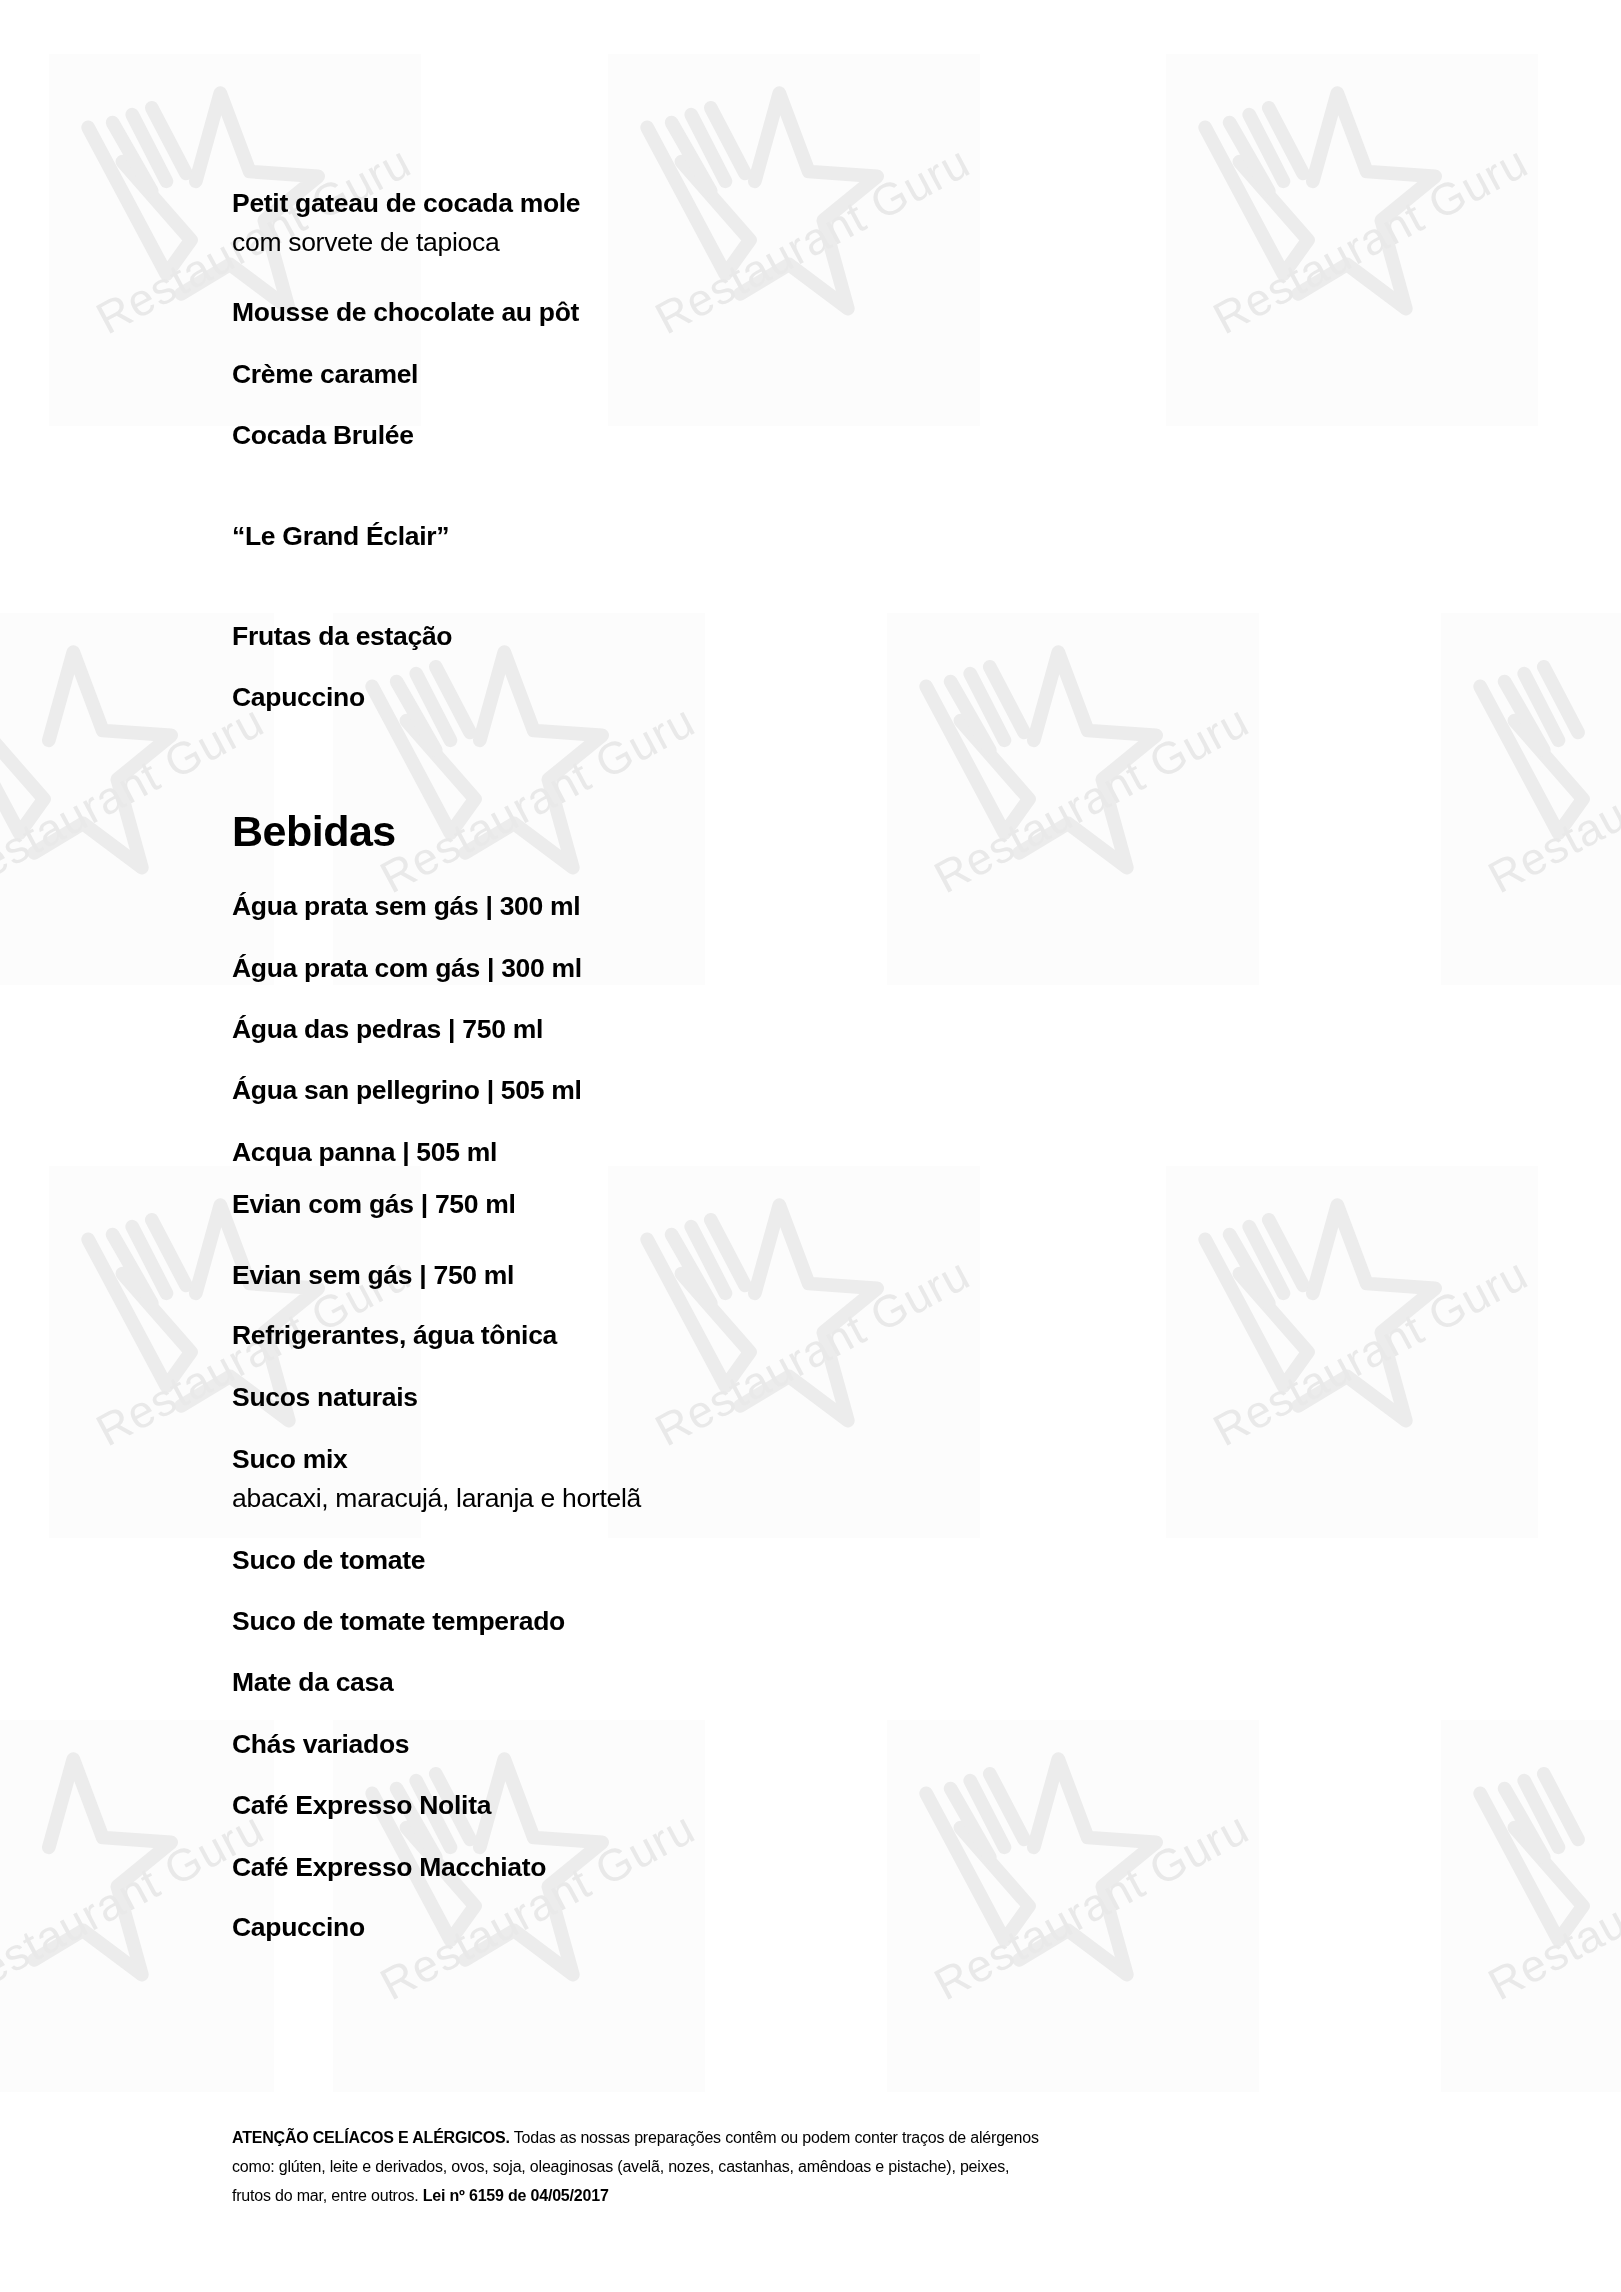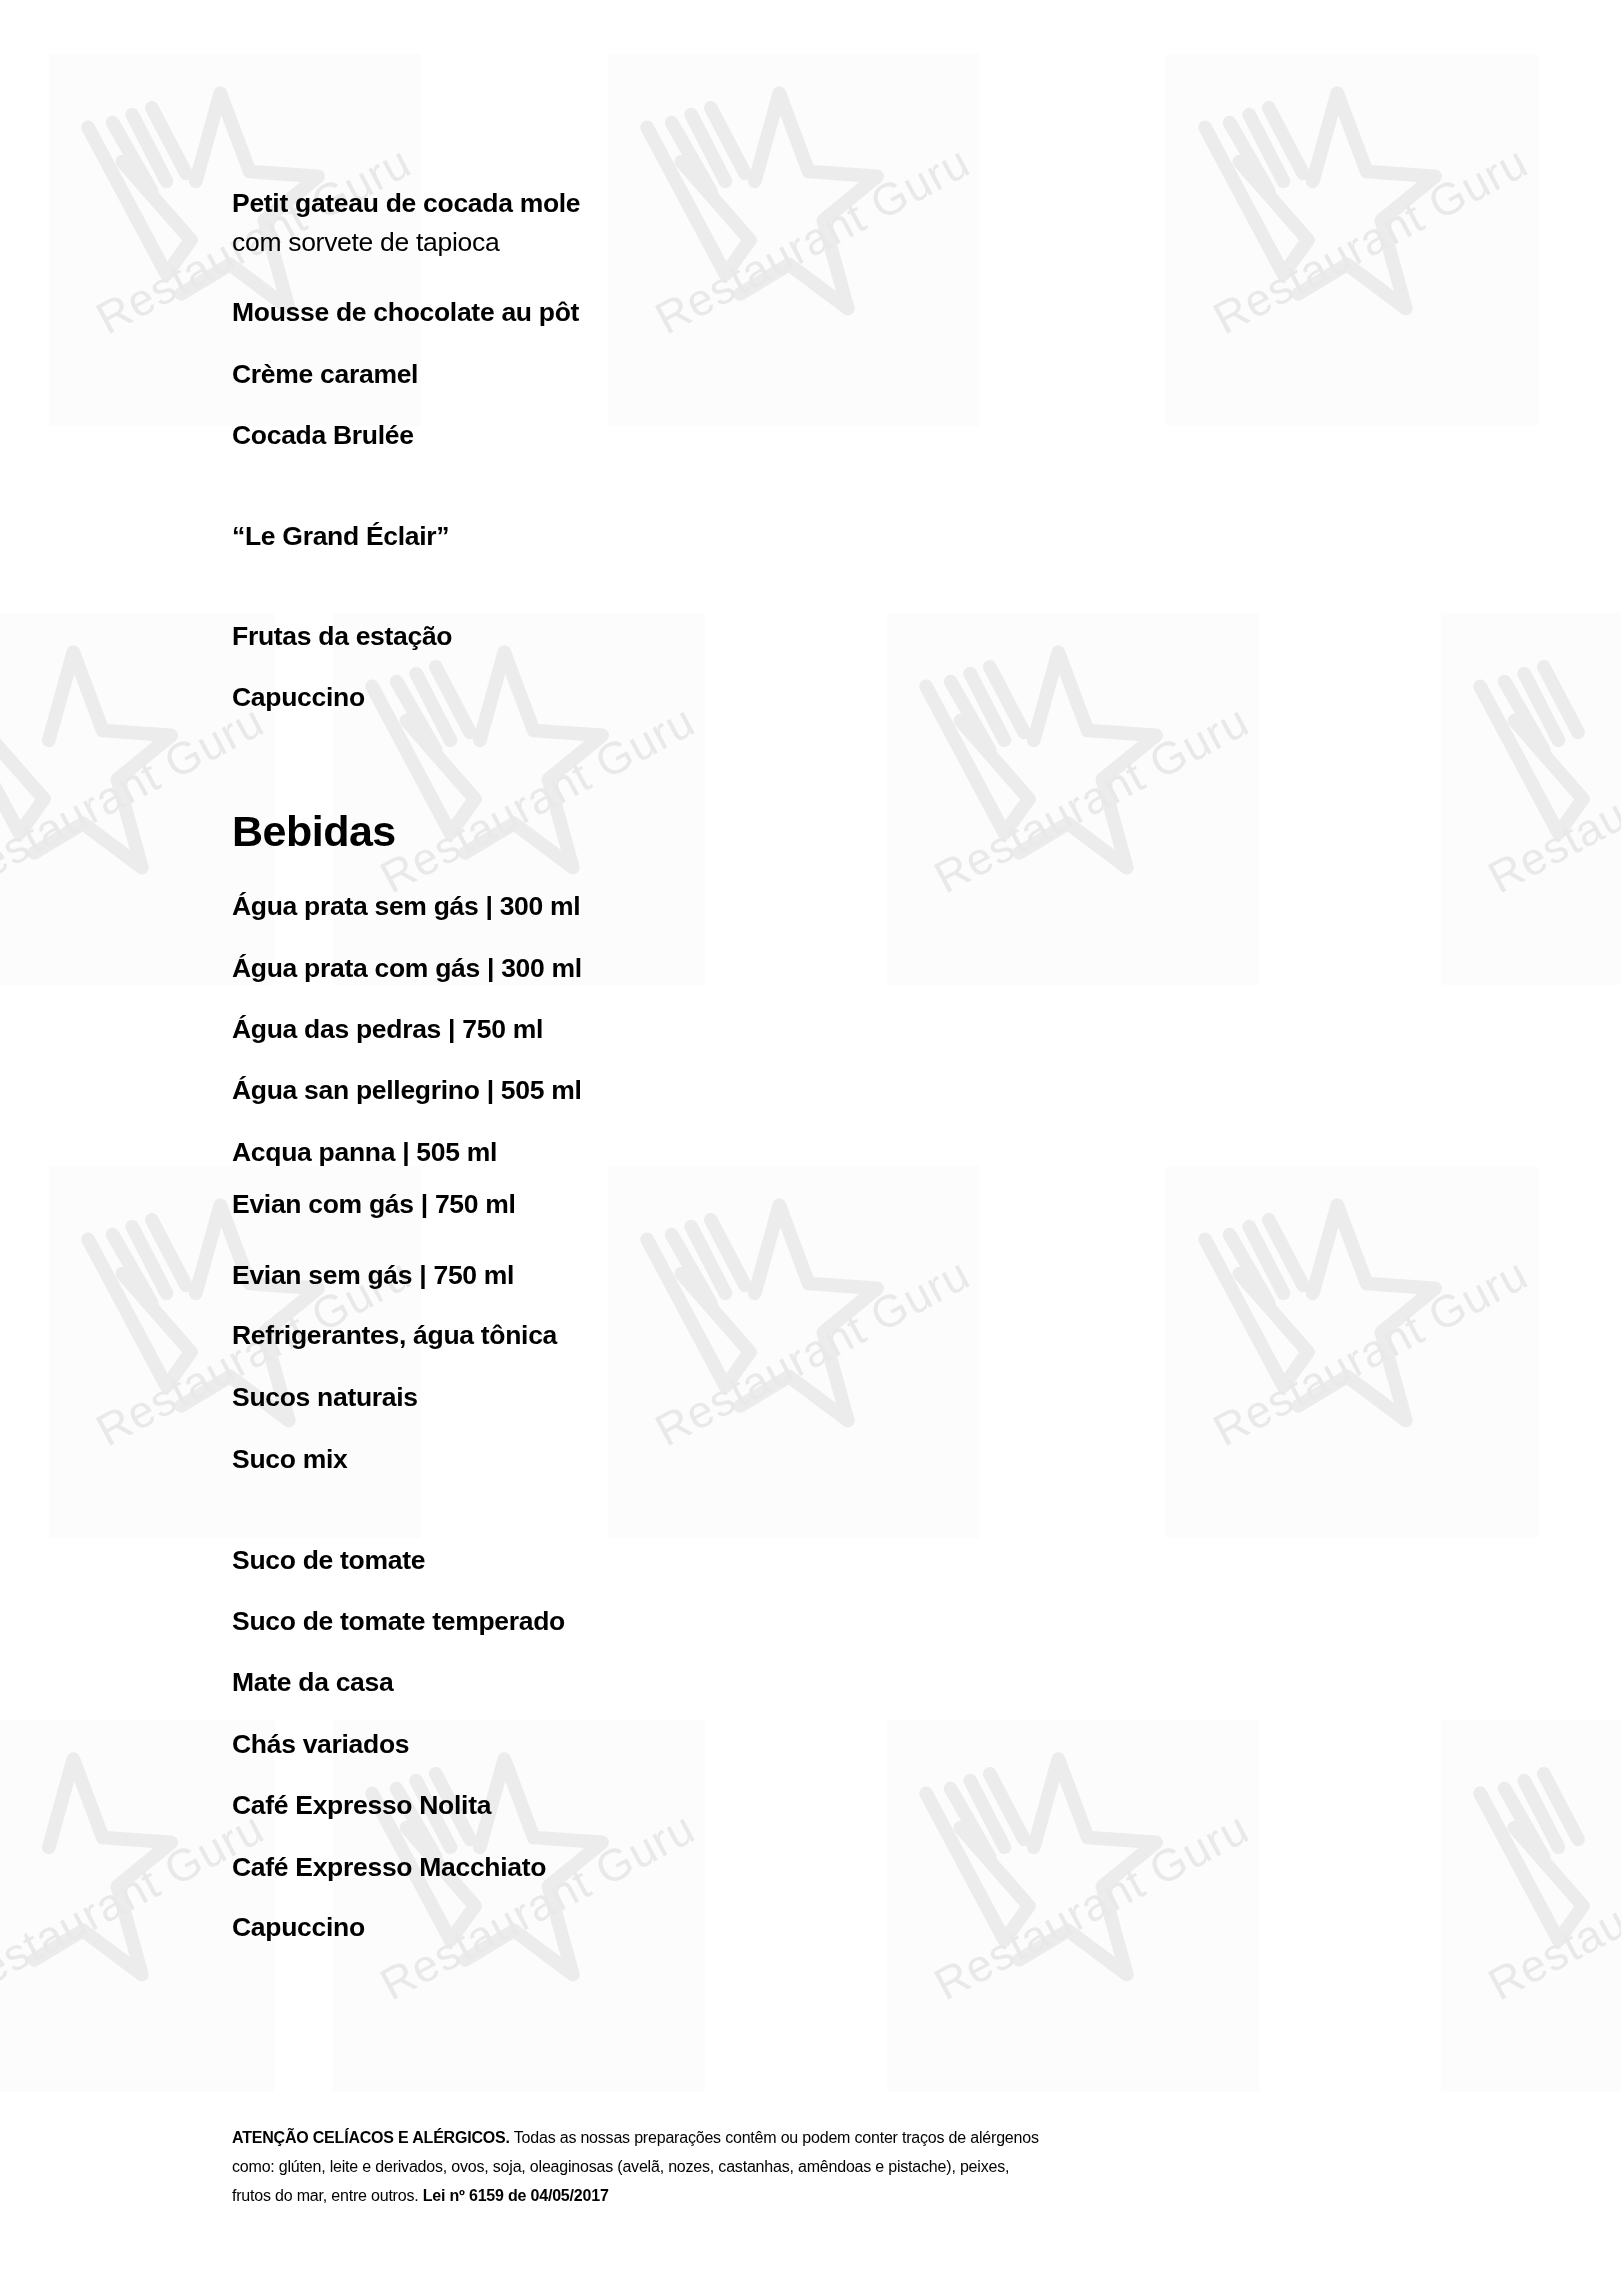--- a/index.html
+++ b/index.html
@@ -224,20 +224,21 @@
     <span class="name">Evian sem gás | 750 ml</span>
   </div>
   <div class="item" style="top:1316px;">
     <span class="name">Refrigerantes, água tônica</span>
   </div>
   <div class="item" style="top:1378px;">
     <span class="name">Sucos naturais</span>
   </div>
   <div class="item" style="top:1440px;">
     <span class="name">Suco mix</span>
+    <span class="desc">abacaxi, maracujá, laranja e hortelã</span>
   </div>
   <div class="item" style="top:1541px;">
     <span class="name">Suco de tomate</span>
   </div>
   <div class="item" style="top:1602px;">
     <span class="name">Suco de tomate temperado</span>
   </div>
   <div class="item" style="top:1663px;">
     <span class="name">Mate da casa</span>
   </div>

